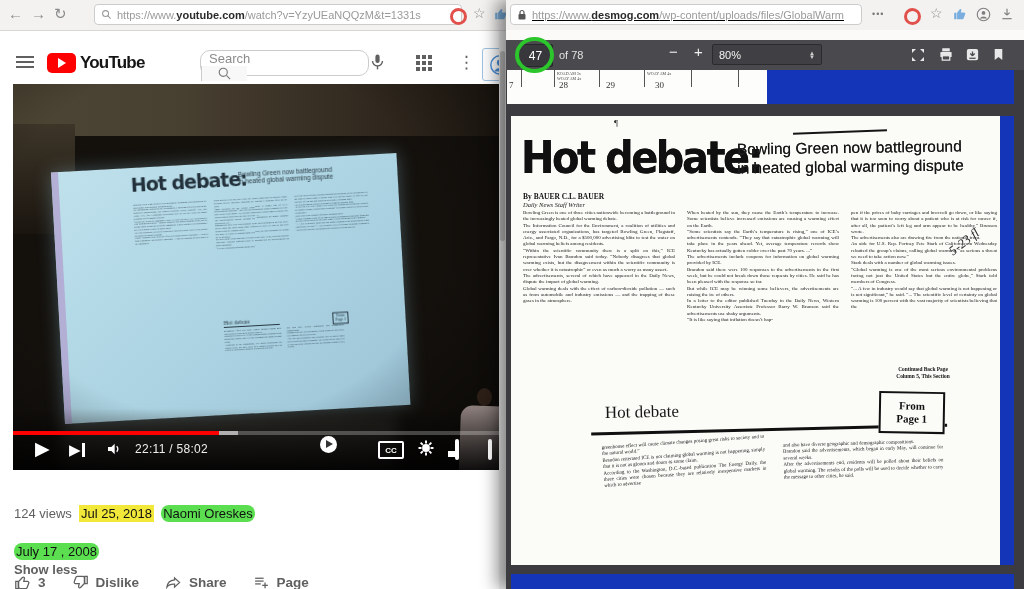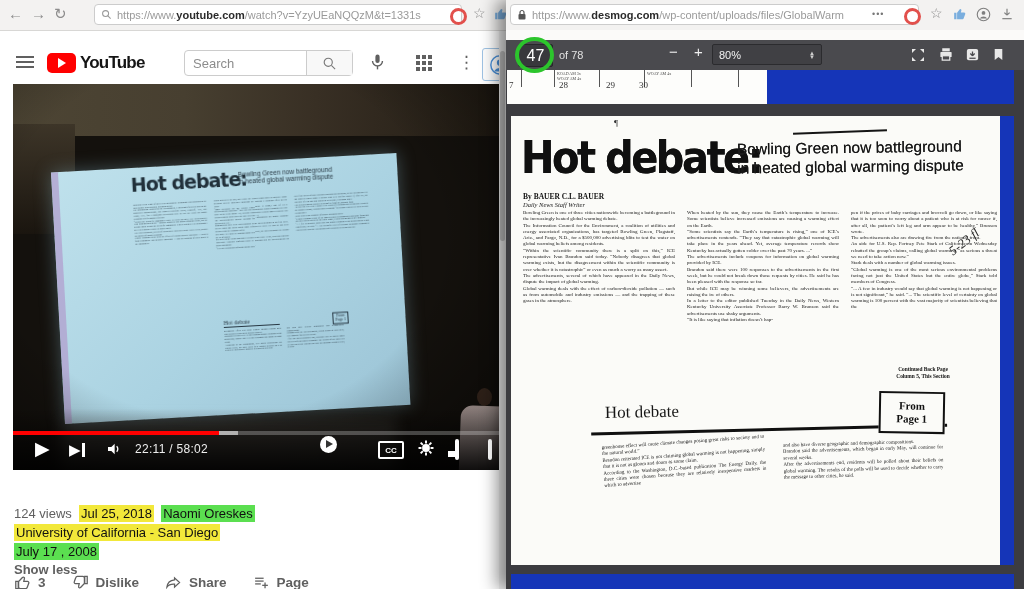--- a/index.html
+++ b/index.html
@@ -25,22 +25,22 @@
   .exticon{position:absolute;top:7px;color:#7f7f7f;}
   .exticon.blue{color:#7aaede;}
 
   
   .yt-header{position:absolute;left:0;top:31px;right:0;height:53px;background:#fff;}
   .burger span{display:block;width:18px;height:2px;background:#606060;margin:3px 0;}
   .yt-logo-badge{position:absolute;left:47px;top:53px;width:29px;height:20px;background:#f00;border-radius:5px;}
   .yt-logo-badge:after{content:"";position:absolute;left:11px;top:5px;border-left:8px solid #fff;
        border-top:5px solid transparent;border-bottom:5px solid transparent;}
   .yt-logo-text{position:absolute;left:80px;top:53px;font-size:17px;font-weight:bold;letter-spacing:-0.8px;color:#151515;}
-  .yt-search{position:absolute;left:184px;top:50px;width:169px;height:26px;border:1px solid #ccc;border-radius:4px;
-             box-sizing:border-box;display:flex;}
+  .yt-search{position:absolute;left:200px;top:50px;width:169px;height:26px;border:1px solid #ccc;border-radius:10px;
+             box-sizing:border-box;display:flex;flex-direction:column;}
   .yt-search input{flex:1;border:0;outline:0;font-size:13px;padding:0 8px;color:#111;background:transparent;
              font-family:"Liberation Sans",sans-serif;min-width:0;}
   .yt-search input::placeholder{color:#8c8c8c;}
   .yt-search-btn{width:45px;border-left:1px solid #ccc;background:#f8f8f8;display:flex;align-items:center;justify-content:center;color:#777;}
   .hicon{position:absolute;color:#606060;}
   .grid9{display:grid;grid-template-columns:repeat(3,4px);grid-gap:2px;}
   .grid9 i{width:4px;height:4px;background:#606060;}
   .kebab{font-size:17px;color:#606060;}
   .yt-avatar-btn{position:absolute;left:482px;top:48px;width:34px;height:31px;border:1px solid #9fc3e4;border-radius:3px;
                  display:flex;align-items:center;justify-content:center;color:#4a90d9;background:#fdfdfd;}
@@ -85,35 +85,35 @@
   .theater{width:21px;height:13px;border:2px solid #fff;border-radius:2px;}
   .autoplay{width:30px;height:12px;border-radius:7px;background:rgba(255,255,255,.35);position:relative;margin-top:3px;}
   .autoplay:after{content:"";position:absolute;right:-2px;top:-3px;width:17px;height:17px;border-radius:50%;background:#fff;}
   .autoplay i{position:absolute;right:2px;top:1px;z-index:2;border-left:7px solid #333;
               border-top:4.5px solid transparent;border-bottom:4.5px solid transparent;}
 
   
   .vtitle{position:absolute;left:14px;top:478px;font-size:17px;color:#141414;letter-spacing:.1px;}
   .hl-cyan{background:#5ee4f4;padding:1px 2px;}
   .hl-yellow{background:#f2e83a;padding:1px 2px;}
-  .hl-green{background:#5bdf50;padding:1px 2px;}
+  .hl-green{background:#5bdf50;padding:1px 2px;border-radius:8px;}
   .metaline{position:absolute;left:14px;font-size:13px;color:#111;}
   .views{color:#606060;}
   .showless{color:#606060;font-weight:bold;font-size:13px;}
   .actrow{position:absolute;left:14px;top:574px;display:flex;align-items:center;gap:26px;color:#606060;font-size:13.5px;font-weight:bold;}
   .actrow .act{display:flex;align-items:center;gap:7px;}
   .yt-scrollbar{position:absolute;right:0;top:31px;width:7px;bottom:0;background:#f4f4f4;}
   .yt-scrollbar i{position:absolute;left:1px;right:1px;top:20px;height:190px;background:#c6c6c6;border-radius:3px;}
 
   
   .whitegap{position:absolute;left:0;top:30px;right:0;height:10px;background:#fbfaf9;}
   .pdf-toolbar{position:absolute;left:0;top:40px;right:0;height:30px;background:#4a4a4e;border-bottom:1px solid #2e2e30;
                color:#ececec;font-size:11px;}
   .pg-input{position:absolute;left:12px;top:4px;width:33px;height:21px;background:#38383c;border:1px solid #27272a;border-radius:2px;
-            color:#fff;display:flex;align-items:center;justify-content:center;font-size:16px;}
+            color:#fff;display:flex;align-items:center;justify-content:center;font-size:12px;}
   .pg-count{position:absolute;left:53px;top:9px;color:#e2e2e2;}
   .zbtn{position:absolute;top:3px;font-size:15px;color:#eee;}
   .zoom-select{position:absolute;left:206px;top:4px;width:110px;height:21px;background:#404044;border:1px solid #2b2b2e;border-radius:2px;
                display:flex;align-items:center;padding:0 6px;box-sizing:border-box;justify-content:space-between;color:#f2f2f2;}
   .updown{font-size:6px;line-height:4px;text-align:center;color:#cfcfcf;}
   .ticon{position:absolute;top:7px;color:#e8e8e8;}
   .pdf-view{position:absolute;left:0;top:70px;right:0;bottom:0;background:#3c3c40;}
   .page46{position:absolute;left:1px;top:0px;width:507px;height:34px;background:#1535b8;}
   .page46 .white{position:absolute;left:0;top:0;width:260px;height:34px;background:#fdfdfb;color:#222;}
   .cal-num{position:absolute;font-size:9px;color:#333;font-family:"Liberation Serif",serif;}
@@ -311,21 +311,20 @@
       <span class="vctrl" style="left:442px;top:357px"><span class="minip"></span></span>
       <span class="vctrl" style="left:475px;top:357px"><span class="theater"></span></span>
     </div>
 
 
     <div class="metaline" style="top:506px">
       <span class="views">124 views</span>&nbsp;
       <span class="hl-yellow">Jul 25, 2018</span>&nbsp;
       <span class="hl-green">Naomi Oreskes</span>
     </div>
-    <div class="metaline" style="top:525px"><span class="hl-yellow">University of California - San Diego</span></div>
     <div class="metaline" style="top:544px"><span class="hl-green">July 17 , 2008</span></div>
     <div class="metaline showless" style="top:562px">Show less</div>
 
     <div class="actrow">
       <span class="act">
         <span>
             <svg width="17" height="17" viewBox="0 0 24 24" fill="none" stroke="#606060" stroke-width="1.8">
               <path d="M2.5 10.5h3.5v10H2.5zM6.5 19.5l2 1h8c1 0 1.8-.6 2.1-1.5l2.2-6a1.8 1.8 0 0 0-1.7-2.5h-5.3l.9-4.1a1.6 1.6 0 0 0-2.8-1.4L6.5 10.5z"></path>
             </svg>
           </span>
@@ -360,21 +359,21 @@
         <span>Page</span>
       </span>
     </div>
     <div class="yt-scrollbar">
         <i></i>
       </div>
   </section>
 
   <section class="win right">
     <div class="chrome">
-      <div class="urlfield" style="left:4px;width:409px;">
+      <div class="urlfield" style="left:4px;width:352px;text-decoration:underline;">
         <span>
           <svg width="10" height="12" viewBox="0 0 20 24">
               <rect x="3" y="10" width="14" height="11" rx="2" fill="#555"></rect>
               <path d="M6 10V7a4 4 0 0 1 8 0v3" fill="none" stroke="#555" stroke-width="2.4"></path>
             </svg>
         </span>
         <span class="url"><span>https://www.</span><b>desmog.com</b><span>/wp-content/uploads/files/GlobalWarm</span></span>
       </div>
       <span class="exticon" style="left:366px;top:9px;font-size:9px;letter-spacing:1px;color:#777">•••</span>
       <span class="extring" style="left:398px"></span>
@@ -443,21 +442,21 @@
         <div class="white">
           <span class="cal-tick" style="left:14px"></span>
           <span class="cal-tick" style="left:47px"></span>
           <span class="cal-tick" style="left:92px"></span>
           <span class="cal-tick" style="left:137px"></span>
           <span class="cal-tick" style="left:184px"></span>
           <span class="cal-tick" style="left:231px"></span>
           <span class="cal-num" style="left:2px;top:10px">7</span>
           <span class="cal-num" style="left:52px;top:10px">28</span>
           <span class="cal-num" style="left:99px;top:10px">29</span>
-          <span class="cal-num" style="left:132px;top:10px">30</span>
+          <span class="cal-num" style="left:148px;top:10px">30</span>
           <span class="cal-note" style="left:50px">KOAD AM 3x
 WOAY AM 4x</span>
           <span class="cal-note" style="left:140px">WOAY AM 4x</span>
         </div>
       </div>
 
       <div class="page47">
         <div class="paper">
           <span class="pilcrow">¶</span>
           <div class="np-headline">Hot debate:</div>

